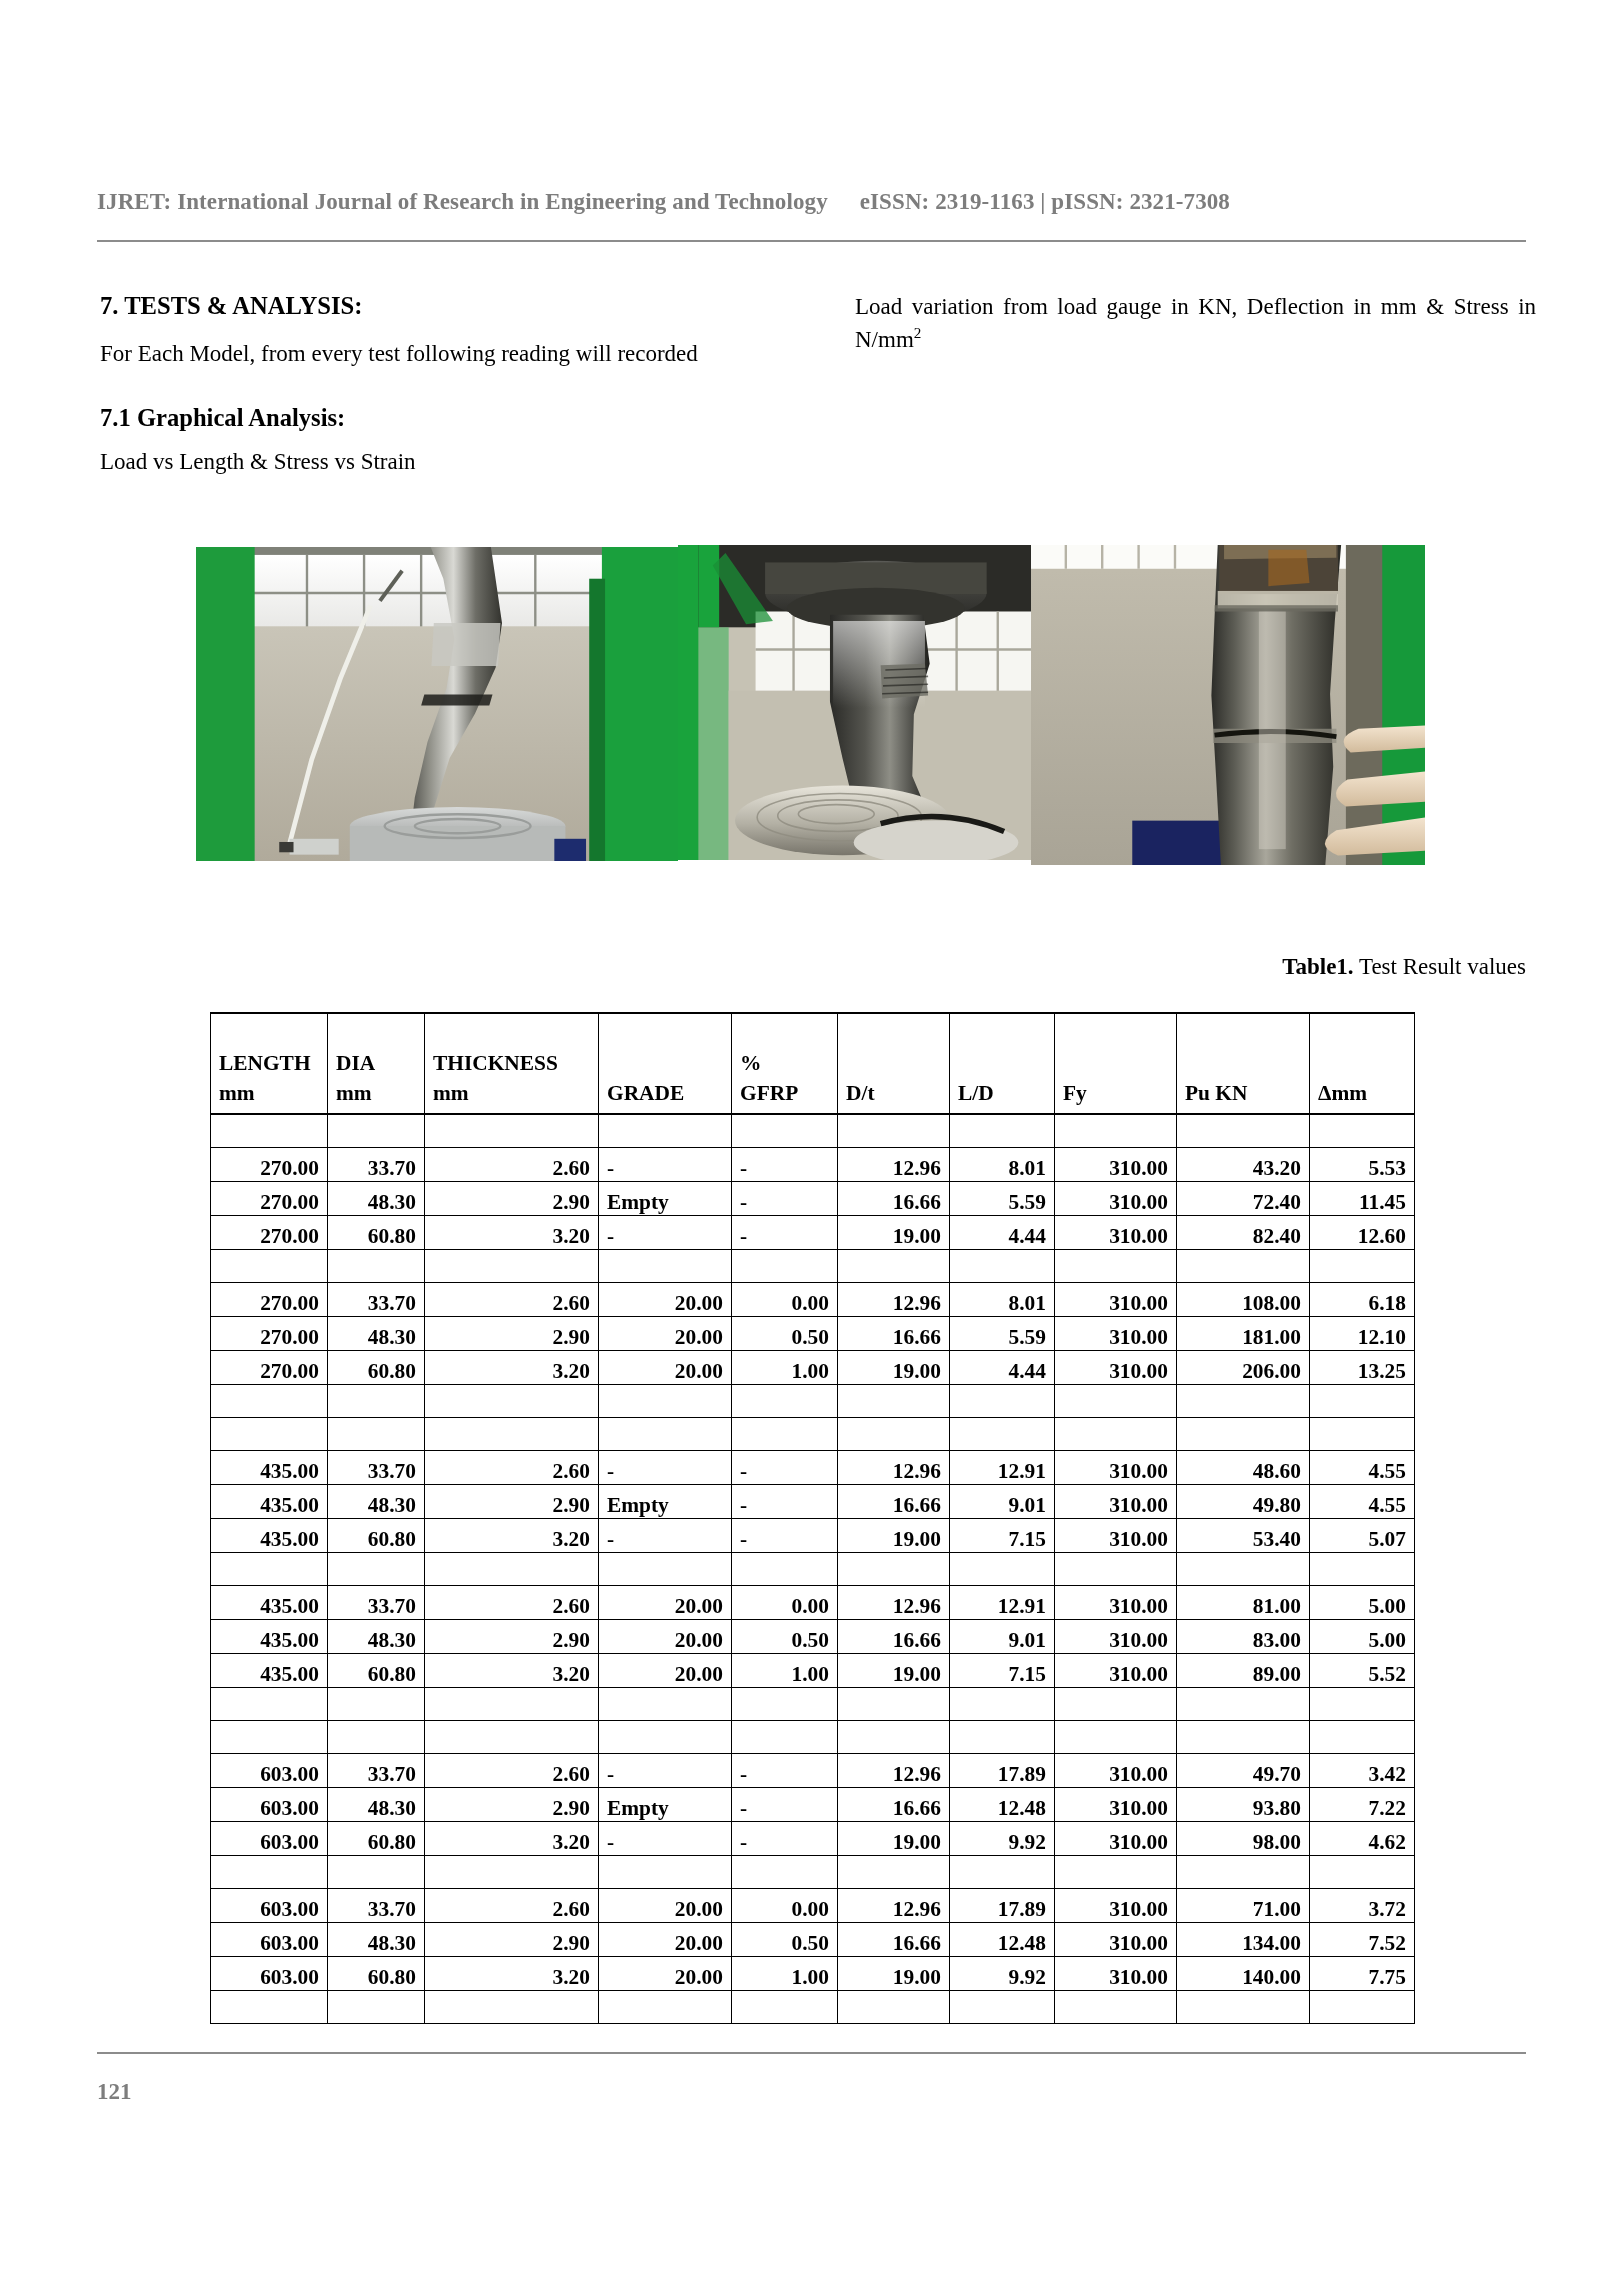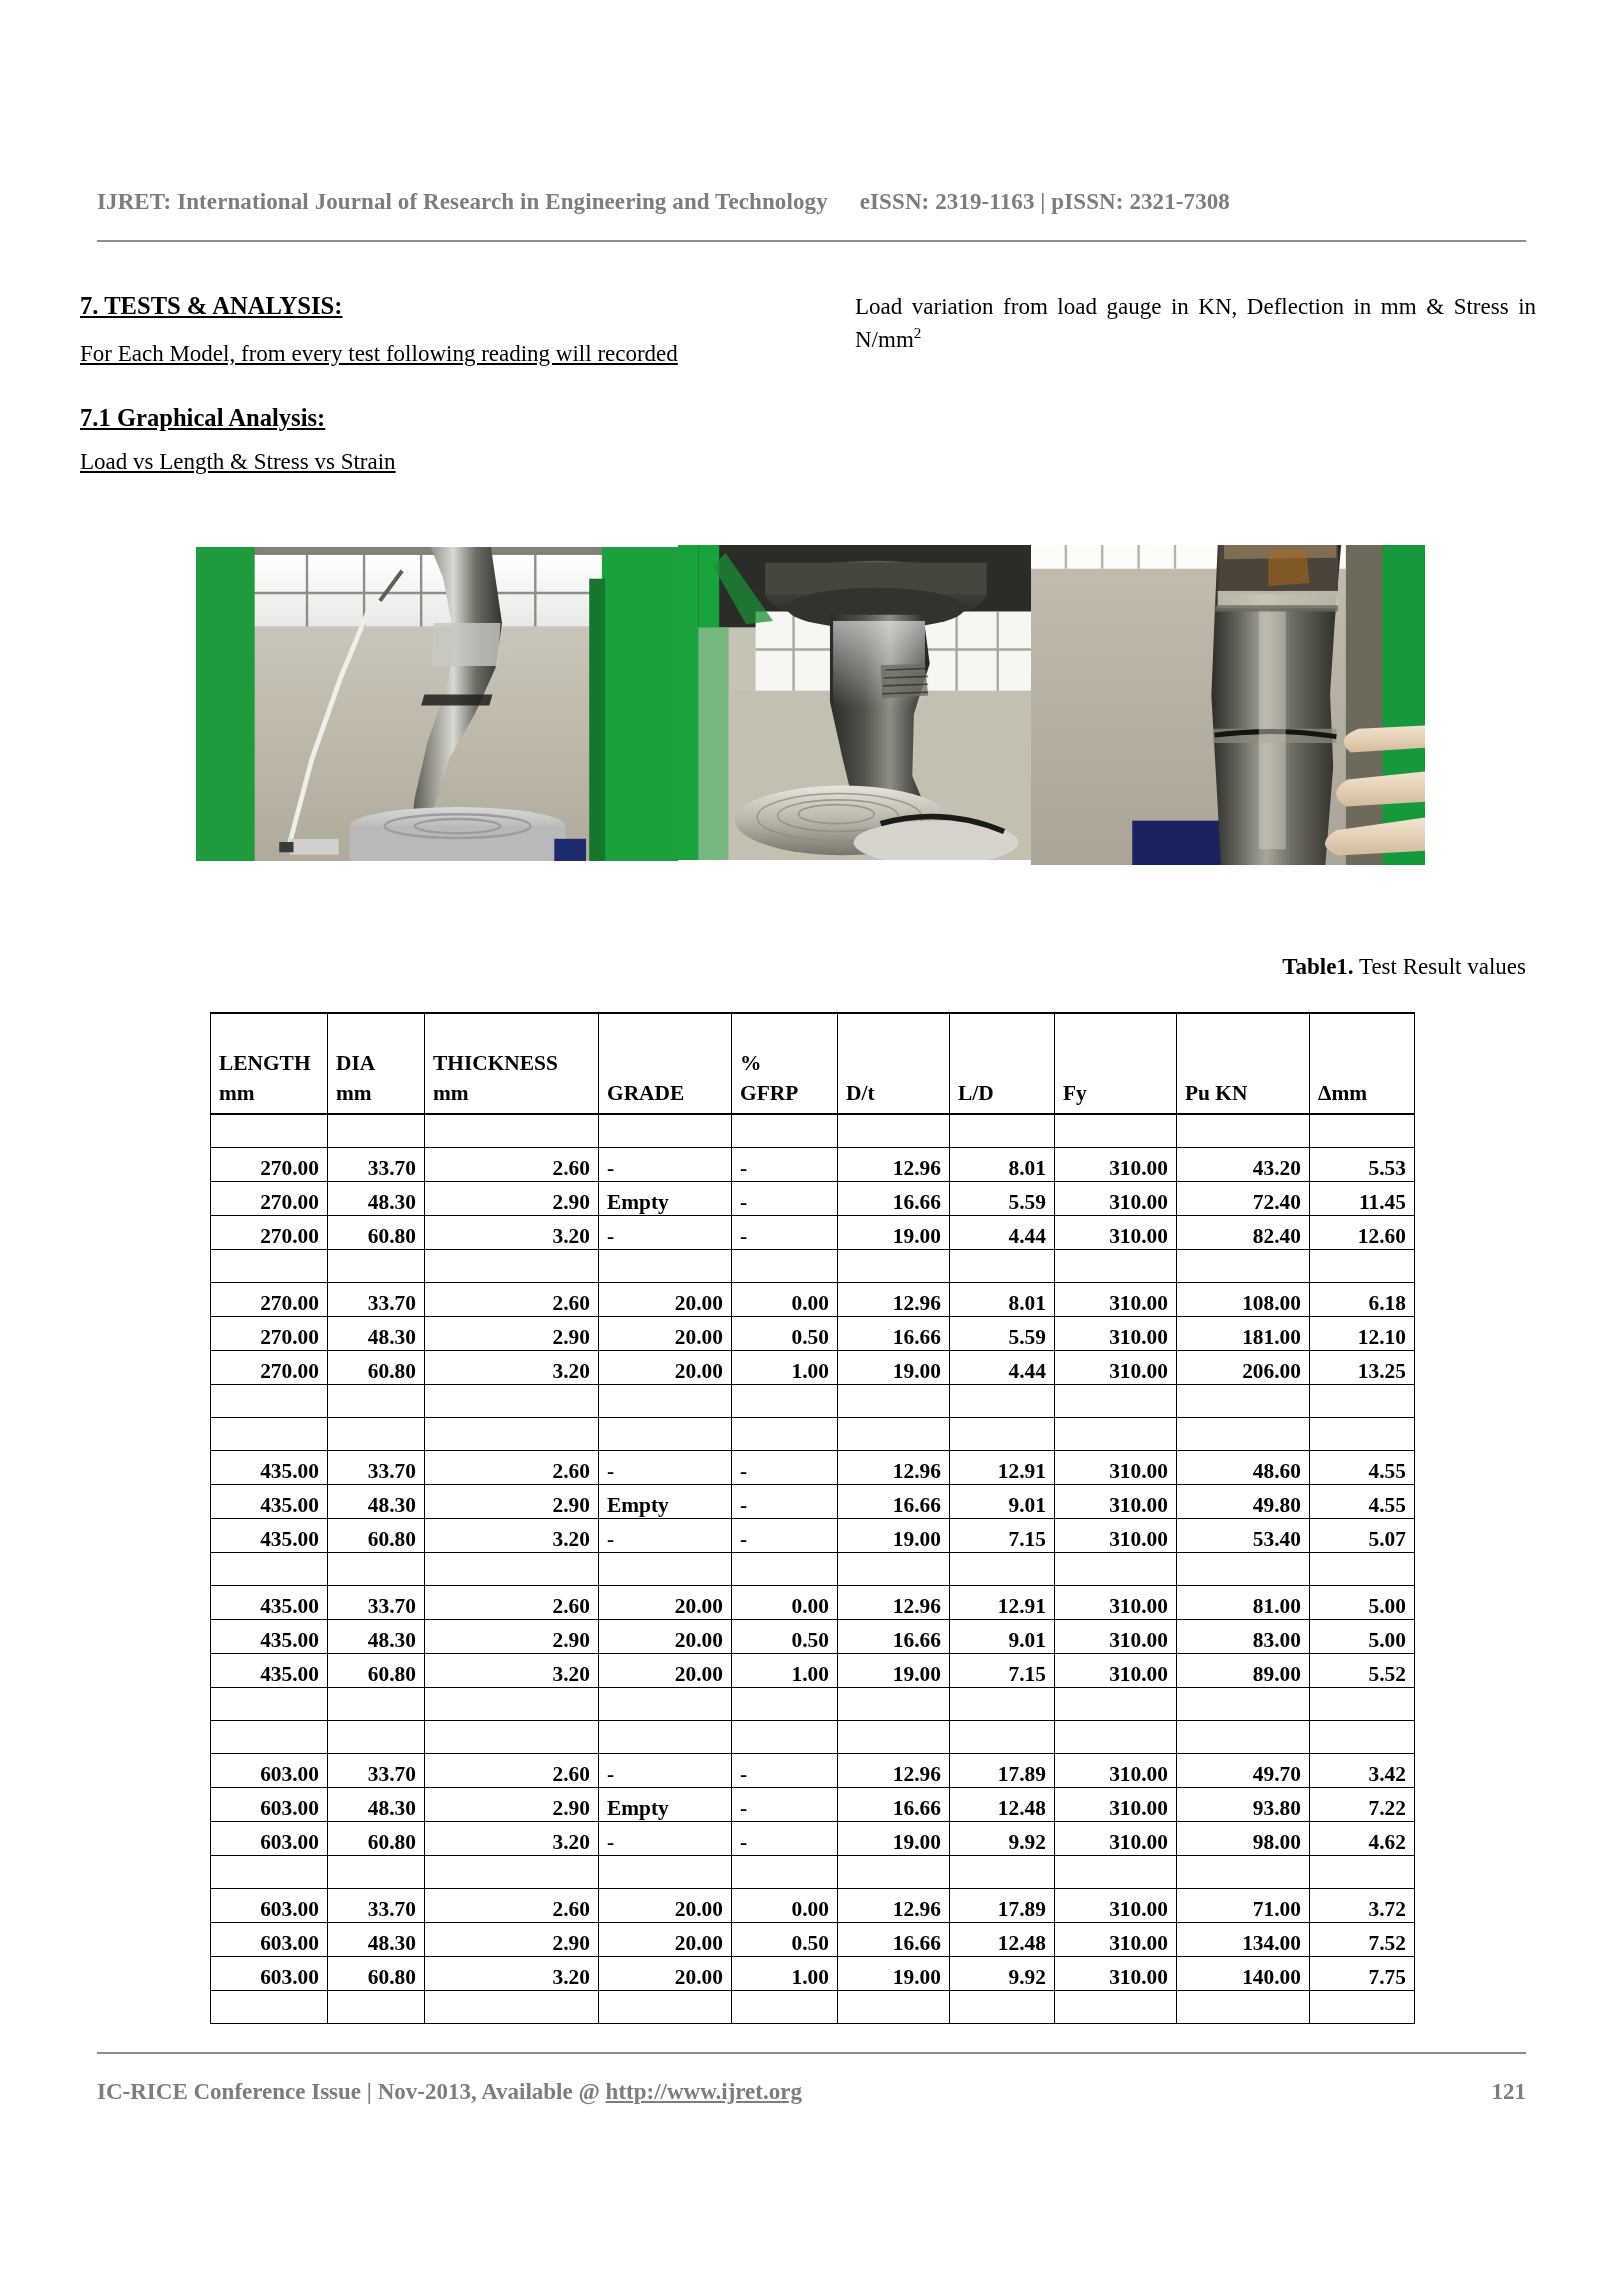--- a/index.html
+++ b/index.html
@@ -47,24 +47,23 @@
     left: 97px;
     top: 240px;
     width: 1429px;
     height: 2.4px;
     background: #8c8c8c;
   }
 
   
   .col-left {
     position: absolute;
-    left: 80px;
+    left: 100px;
     top: 291px;
     width: 697px;
-    text-decoration: underline;
   }
   .col-right {
     position: absolute;
     left: 855px;
     top: 291px;
     width: 681px;
   }
 
   h2.sec-head {
     margin: 0;
@@ -745,18 +744,17 @@
             <td>&nbsp;</td>
             <td>&nbsp;</td>
             <td>&nbsp;</td>
           </tr>
         </tbody>
     </table>
   </div>
 
   <div class="rule-bottom"></div>
   <div class="footer">
-    <span><span>IC-RICE Conference Issue | Nov-2013, Available @ </span><span class="f-url">http://www.ijret.org</span></span>
     <span class="f-page">121</span>
   </div>
 
 </div>
 
 
 </body></html>

